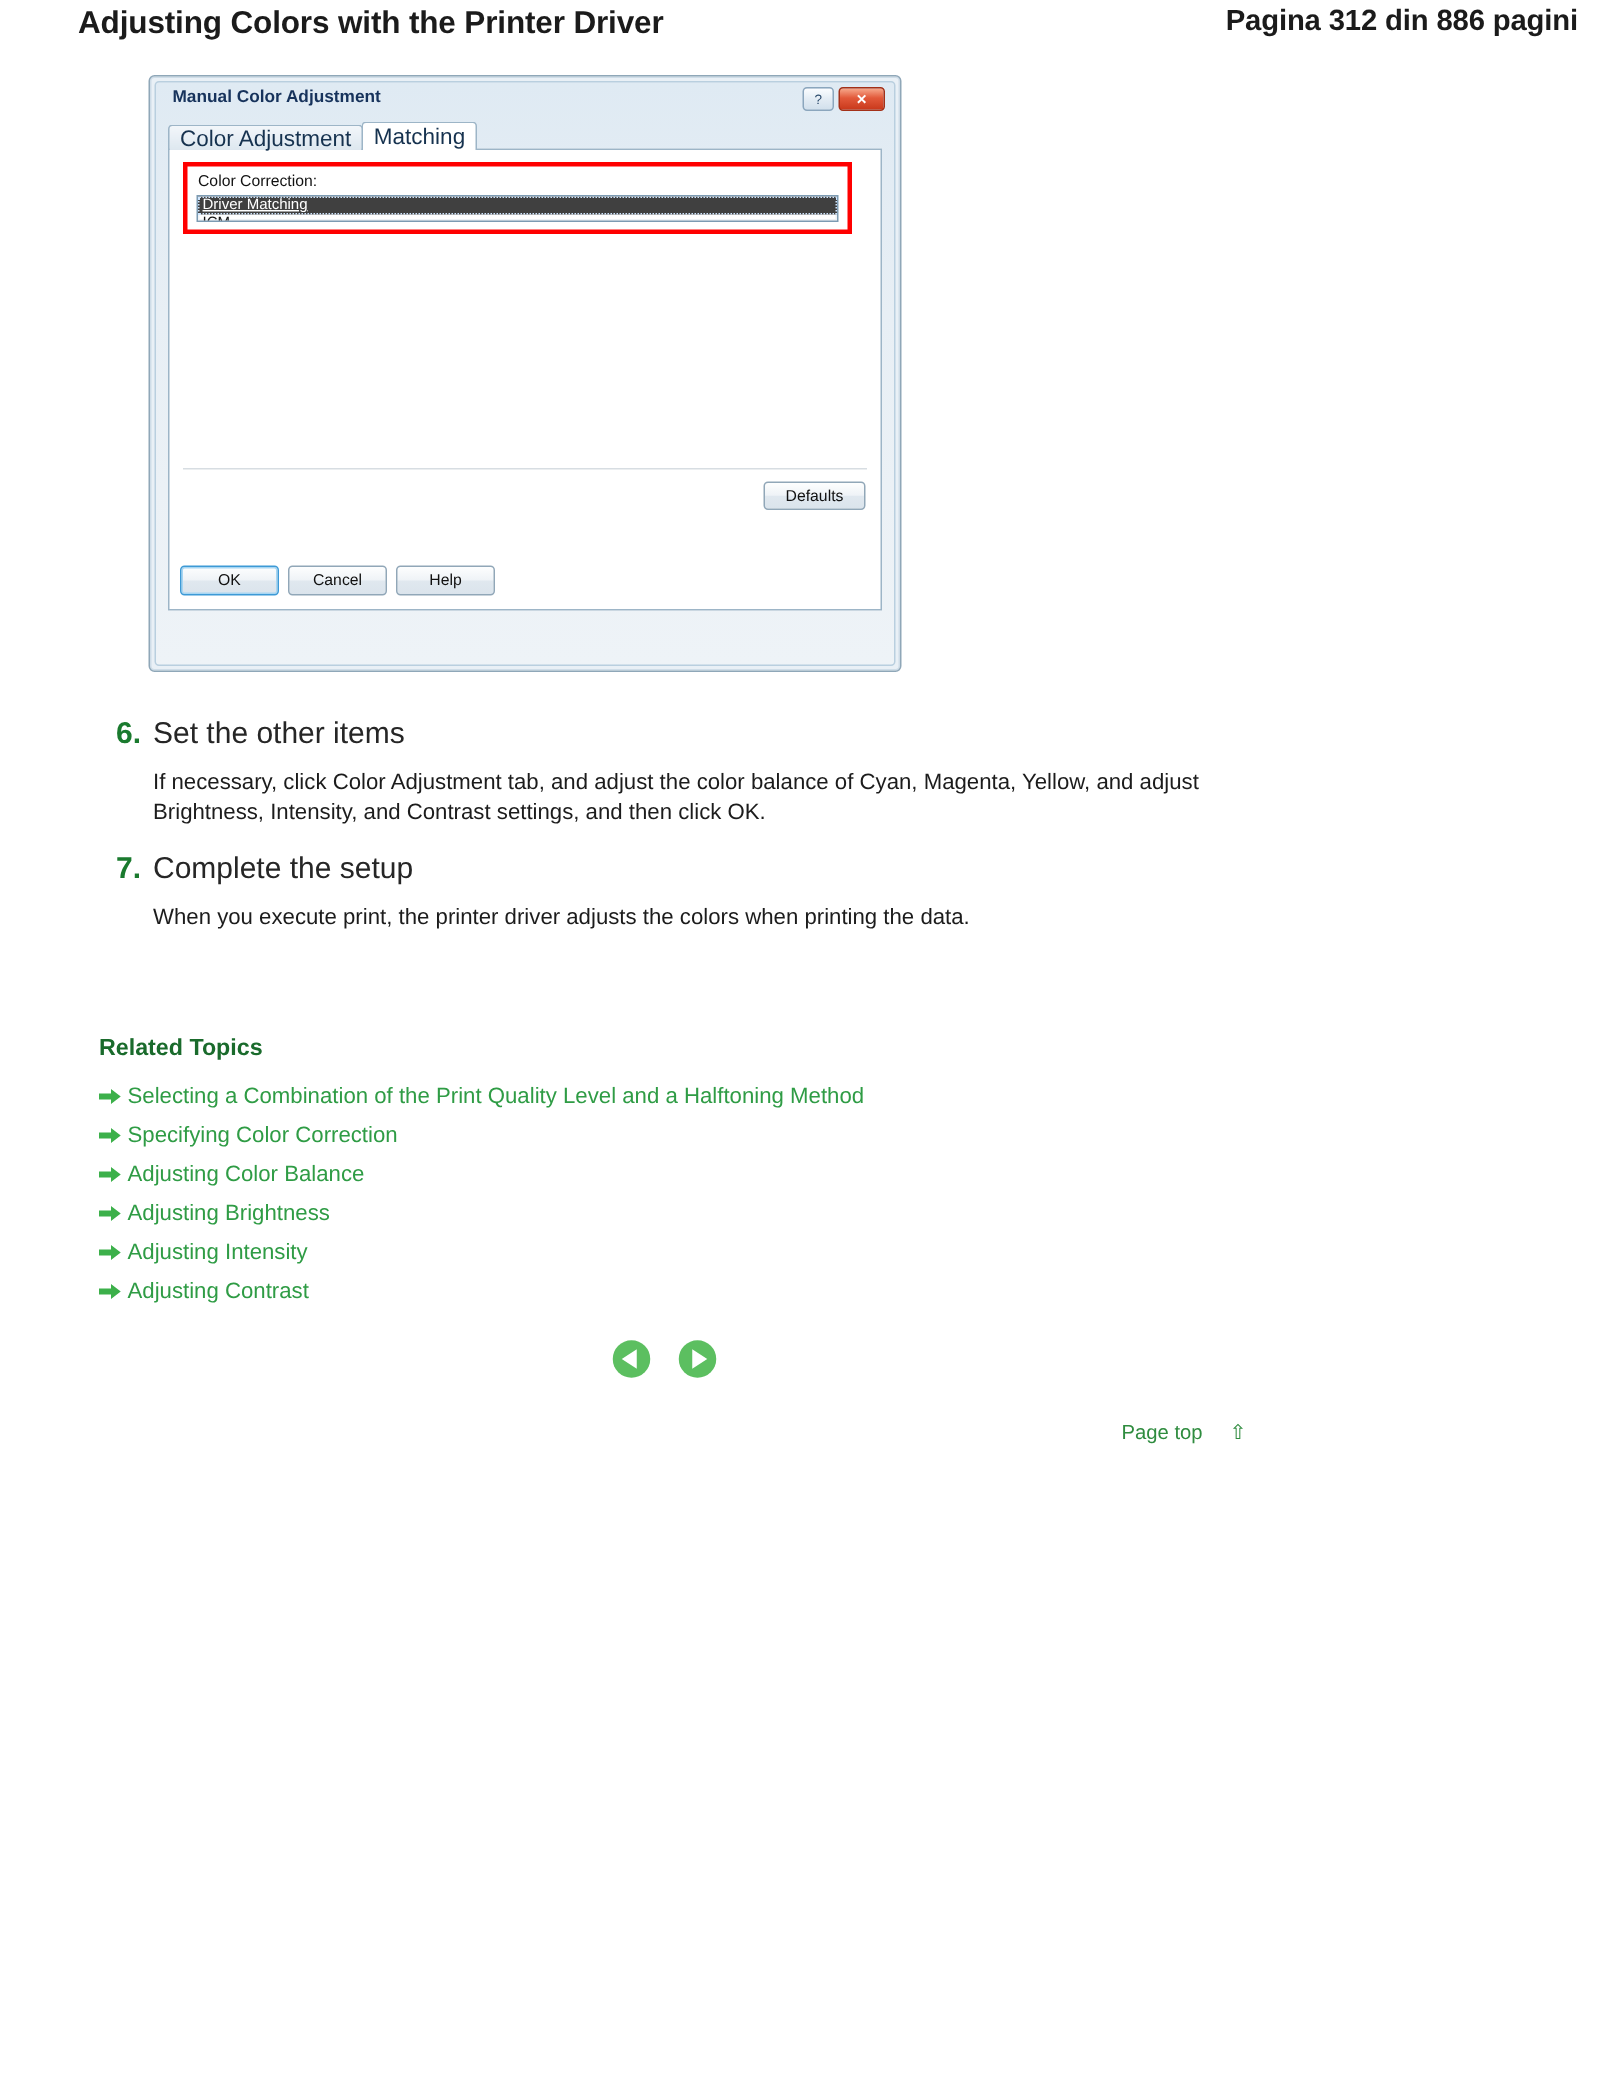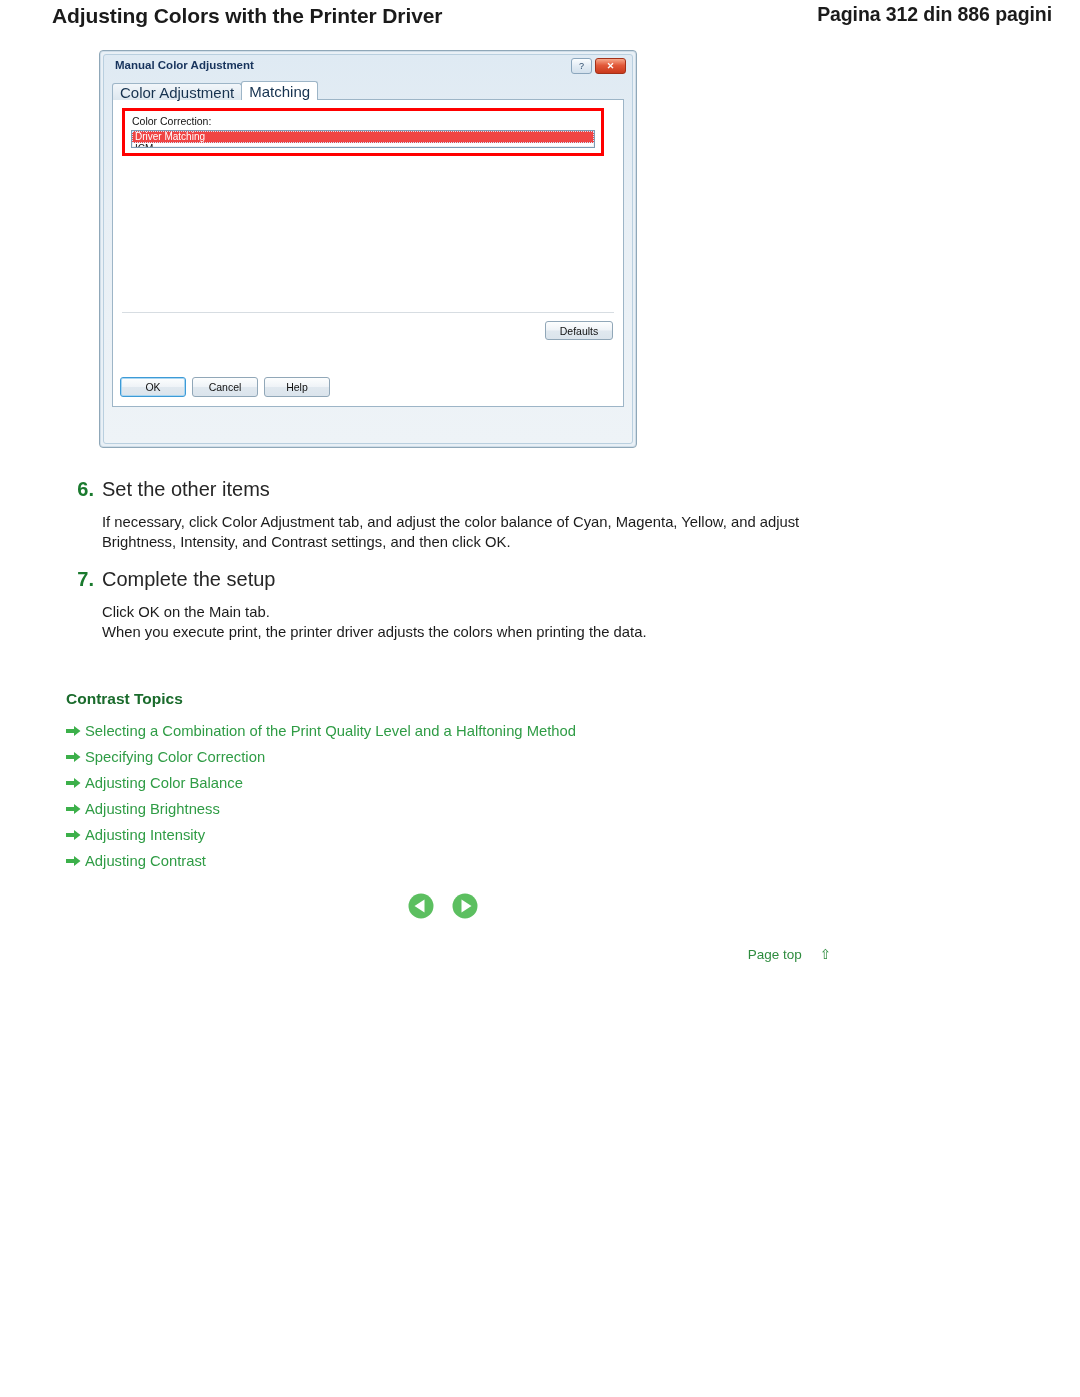--- a/index.html
+++ b/index.html
@@ -47,21 +47,20 @@
     white-space: nowrap;
   }
 
   
   .dialog-shot {
     position: absolute;
     left: 99px;
     top: 50px;
     width: 502px;
     height: 398px;
-    padding-left: 36px;
   }
   .dlg-outer {
     position: absolute;
     inset: 0;
     background: #e9f0f6;
     border: 1px solid #8fa7b8;
     border-radius: 4px;
     box-shadow: 0 0 0 1px #cfdde8 inset;
     box-sizing: border-box;
   }
@@ -195,24 +194,25 @@
   }
   .lb-item {
     height: 12px;
     line-height: 12px;
     font-size: 10px;
     padding-left: 3px;
     color: #111;
     white-space: nowrap;
   }
   .lb-item.selected {
-    background: #ef4444;
+    background: #404040;
     color: #ffffff;
     outline: 1px dotted #cfe6ff;
     outline-offset: -1px;
+    text-decoration: underline;
   }
   .panel-sep {
     position: absolute;
     left: 9px;
     right: 9px;
     top: 212px;
     height: 1px;
     background: #d7dde2;
   }
   .defaults-btn {
@@ -404,27 +404,26 @@
   </div>
   <div class="step-body">If necessary, click Color Adjustment tab, and adjust the color balance of Cyan, Magenta, Yellow, and adjust Brightness, Intensity, and Contrast settings, and then click OK.</div>
 </div>
 
 <div class="step" style="top:568px;">
   <div class="step-head">
     <span class="step-num">7.</span>
     <span>Complete the setup</span>
   </div>
   <div class="step-body">
-    <div>Click OK on the Main tab.</div>
     <div>When you execute print, the printer driver adjusts the colors when printing the data.</div>
   </div>
 </div>
 
 <div class="related">
-  <div class="related-title">Contrast Topics</div>
+  <div class="related-title">Related Topics</div>
 
   <div class="topic">
     <svg class="arrow-ico" viewBox="0 0 15 12">
       <path d="M0 4 H8 V1 L14.5 6 L8 11 V8 H0 Z" fill="#3cb04a"></path>
     </svg>
     <span>Selecting a Combination of the Print Quality Level and a Halftoning Method</span>
   </div>
 
   <div class="topic">
     <svg class="arrow-ico" viewBox="0 0 15 12">

